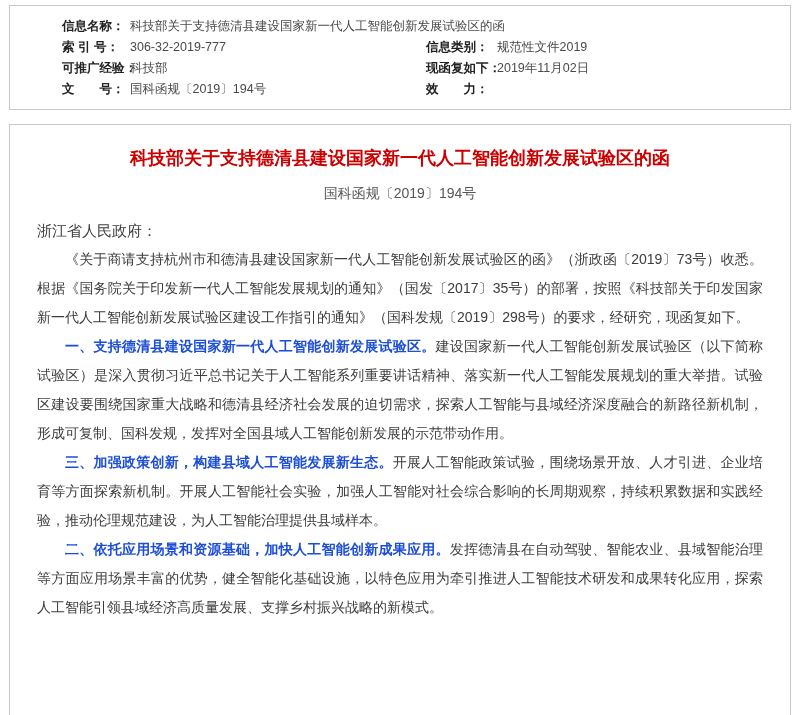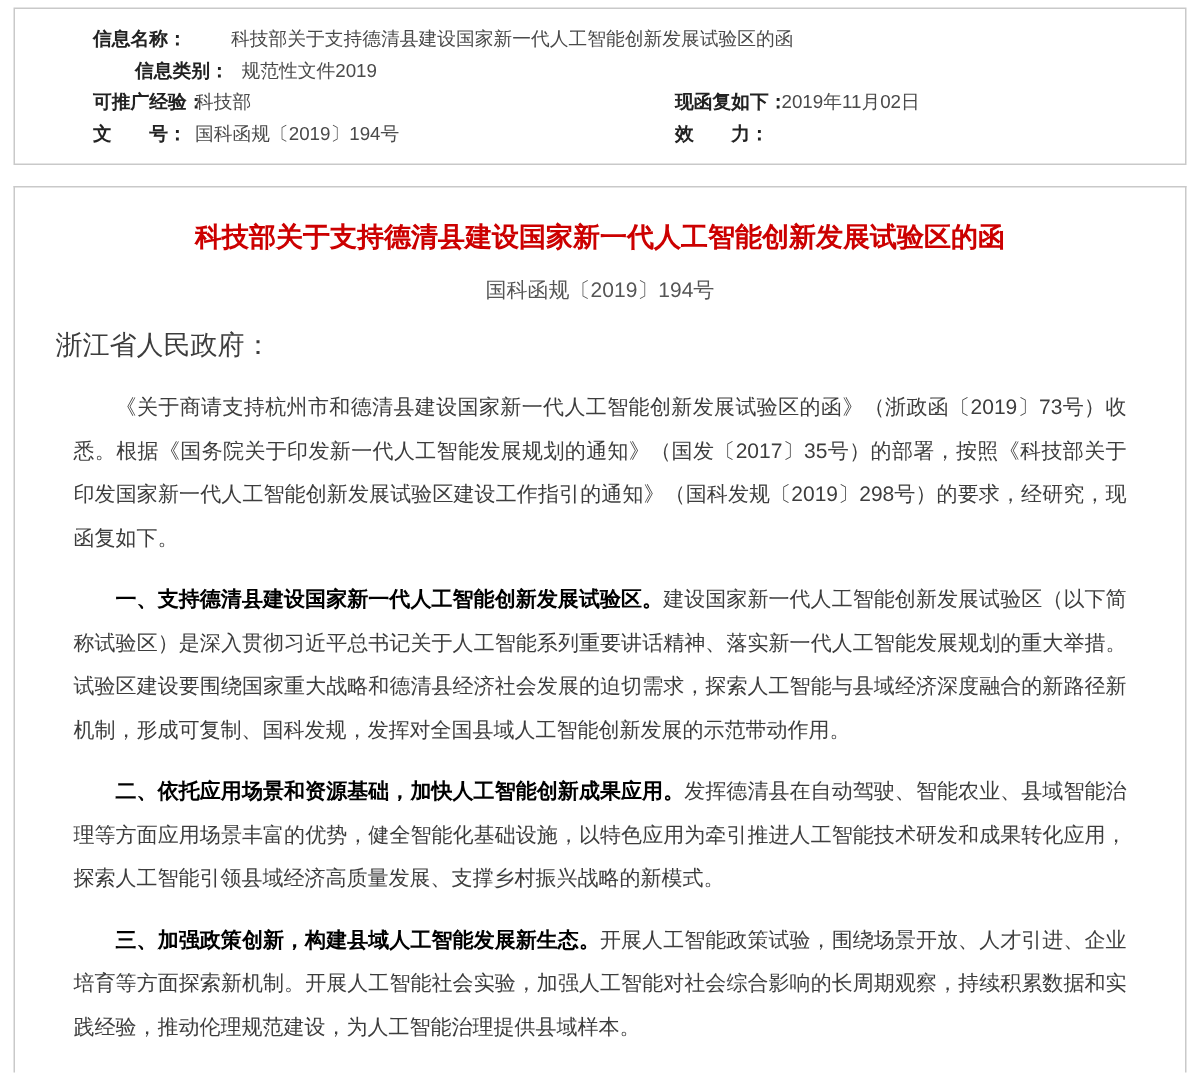--- a/index.html
+++ b/index.html
@@ -15,21 +15,20 @@
     margin: 5px 9px 0 9px;
     border: 1px solid #c9c9c9;
     background: #ffffff;
     padding: 10px 20px 9px 52px;
   }
   .meta-row {
     display: flex;
     line-height: 21px;
     font-size: 12.5px;
     white-space: nowrap;
-    gap: 24px;
   }
   .meta-cell-left { width: 336px; display: flex; flex-shrink: 0; }
   .meta-cell-right { display: flex; margin-left: 28px; }
   .meta-label {
     font-weight: bold;
     color: #222222;
     flex-shrink: 0;
   }
   .meta-label.lw { width: 68px; }
   .meta-label.rw { width: 71px; }
@@ -59,42 +58,46 @@
     line-height: 20px;
   }
   .doc-text {
     margin-top: 13px;
     font-size: 14px;
     color: #3d3d3d;
   }
   .salutation {
     margin: 0;
     line-height: 29px;
-    font-size: 18px;
+    font-size: 15px;
     color: #3d3d3d;
   }
   .para {
-    margin: 12px;
+    margin: 0;
     text-indent: 2em;
     line-height: 29px;
     font-size: 14px;
     color: #3d3d3d;
     text-align: justify;
   }
-  .para b { color: #000000; }
+  .para b { color: #1d4ed8; }
 </style>
 </head>
 <body>
 
 <div class="meta-box">
   <div class="meta-row">
     <span class="meta-label lw">信息名称：</span>
     <span class="meta-value">科技部关于支持德清县建设国家新一代人工智能创新发展试验区的函</span>
   </div>
   <div class="meta-row">
+    <div class="meta-cell-left">
+      <span class="meta-label lw">索 引 号：</span>
+      <span class="meta-value">306-32-2019-777</span>
+    </div>
     <div class="meta-cell-right">
       <span class="meta-label rw">信息类别：</span>
       <span class="meta-value">规范性文件2019</span>
     </div>
   </div>
   <div class="meta-row">
     <div class="meta-cell-left">
       <span class="meta-label lw">可推广经验：</span>
       <span class="meta-value">科技部</span>
     </div>
@@ -119,18 +122,18 @@
   <h1 class="doc-title">科技部关于支持德清县建设国家新一代人工智能创新发展试验区的函</h1>
   <div class="doc-number">国科函规〔2019〕194号</div>
 
   <div class="doc-text">
     <p class="salutation">浙江省人民政府：</p>
 
     <p class="para"><b></b><span>《关于商请支持杭州市和德清县建设国家新一代人工智能创新发展试验区的函》（浙政函〔2019〕73号）收悉。根据《国务院关于印发新一代人工智能发展规划的通知》（国发〔2017〕35号）的部署，按照《科技部关于印发国家新一代人工智能创新发展试验区建设工作指引的通知》（国科发规〔2019〕298号）的要求，经研究，现函复如下。</span></p>
 
     <p class="para"><b>一、支持德清县建设国家新一代人工智能创新发展试验区。</b><span>建设国家新一代人工智能创新发展试验区（以下简称试验区）是深入贯彻习近平总书记关于人工智能系列重要讲话精神、落实新一代人工智能发展规划的重大举措。试验区建设要围绕国家重大战略和德清县经济社会发展的迫切需求，探索人工智能与县域经济深度融合的新路径新机制，形成可复制、国科发规，发挥对全国县域人工智能创新发展的示范带动作用。</span></p>
 
+    <p class="para"><b>三、加强政策创新，构建县域人工智能发展新生态。</b><span>开展人工智能政策试验，围绕场景开放、人才引进、企业培育等方面探索新机制。开展人工智能社会实验，加强人工智能对社会综合影响的长周期观察，持续积累数据和实践经验，推动伦理规范建设，为人工智能治理提供县域样本。</span></p>
+
     <p class="para"><b>二、依托应用场景和资源基础，加快人工智能创新成果应用。</b><span>发挥德清县在自动驾驶、智能农业、县域智能治理等方面应用场景丰富的优势，健全智能化基础设施，以特色应用为牵引推进人工智能技术研发和成果转化应用，探索人工智能引领县域经济高质量发展、支撑乡村振兴战略的新模式。</span></p>
-
-    <p class="para"><b>三、加强政策创新，构建县域人工智能发展新生态。</b><span>开展人工智能政策试验，围绕场景开放、人才引进、企业培育等方面探索新机制。开展人工智能社会实验，加强人工智能对社会综合影响的长周期观察，持续积累数据和实践经验，推动伦理规范建设，为人工智能治理提供县域样本。</span></p>
 
   </div>
 </div>
 
 </body></html>

